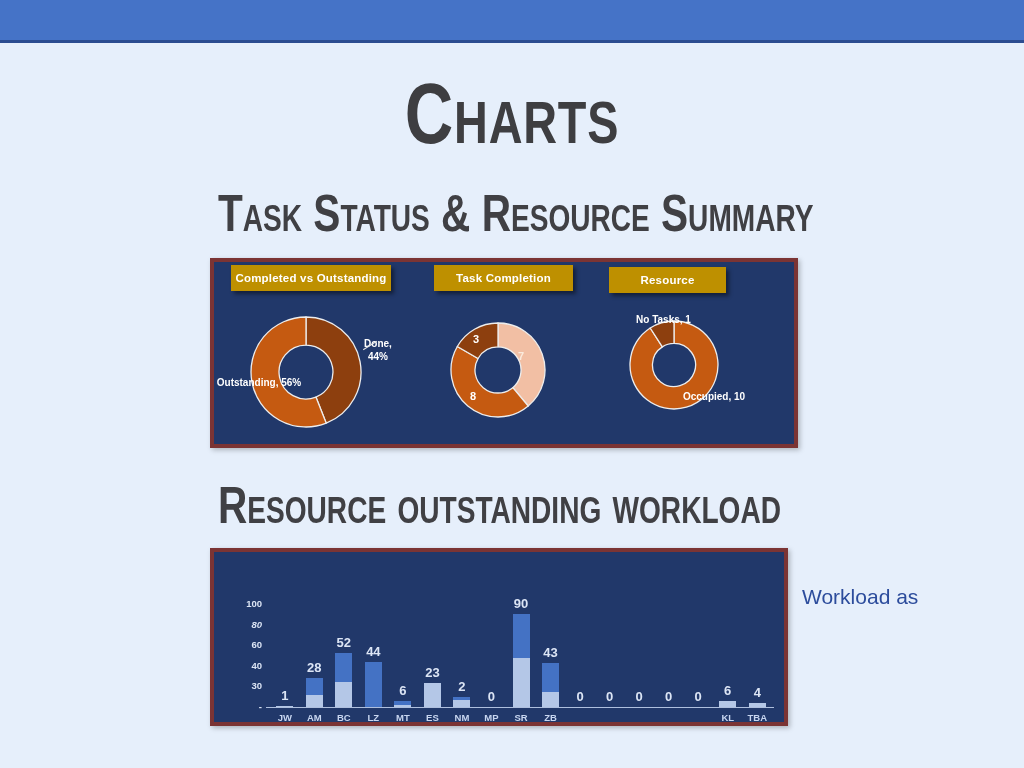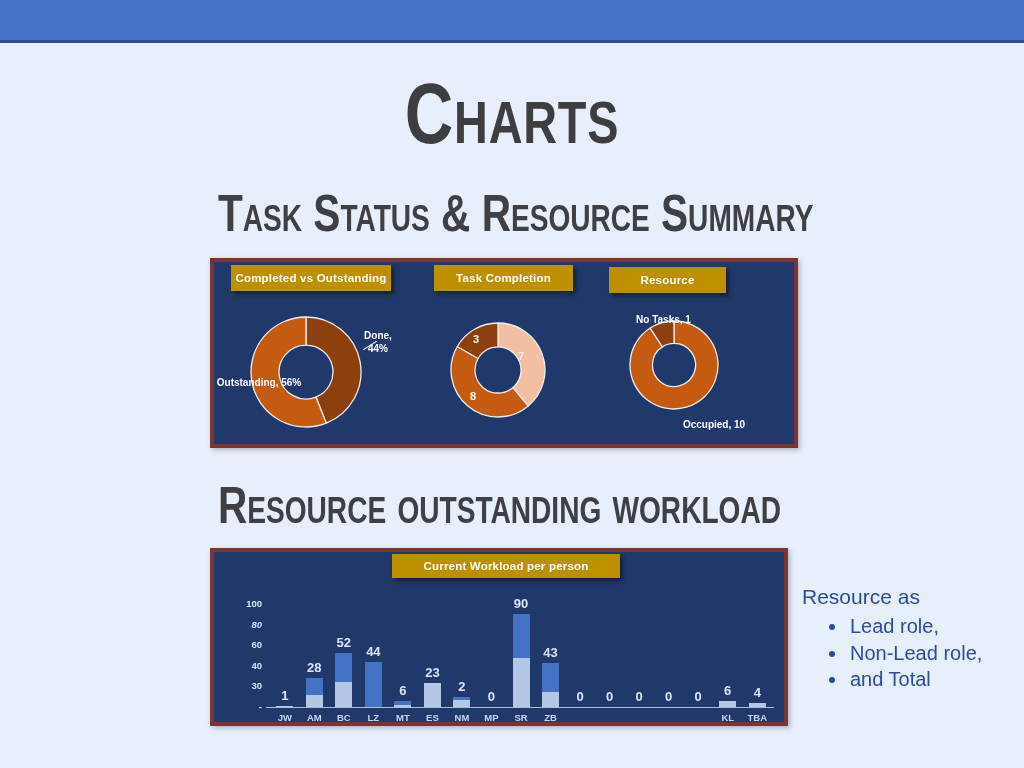--- a/index.html
+++ b/index.html
@@ -42,27 +42,27 @@
   #banner-cw{left:178px;top:2px;width:228px;height:24px;}
 
   
   .donut{position:absolute;}
   #donut-cvo{left:36px;top:54px;width:112px;height:112px;}
   #donut-tc{left:236px;top:60px;width:96px;height:96px;}
   #donut-res{left:415px;top:58px;width:90px;height:90px;}
 
   
   .dlabel{position:absolute;color:#FFFFFF;font-weight:700;font-size:10px;line-height:1.3;text-align:center;}
-  #lbl-done{left:140px;top:67px;width:48px;}
+  #lbl-done{left:140px;top:75px;width:48px;}
   #lbl-outstanding{left:2px;top:114px;width:86px;}
   #lbl-tc3{left:255px;top:70px;width:14px;font-size:11px;}
   #lbl-tc7{left:300px;top:87px;width:14px;font-size:11px;color:#FBEBDD;}
   #lbl-tc8{left:252px;top:127px;width:14px;font-size:11px;}
   #lbl-notasks{left:402px;top:51px;width:95px;text-align:center;}
-  #lbl-occupied{left:450px;top:156px;width:100px;}
+  #lbl-occupied{left:450px;top:128px;width:100px;}
   .leader{position:absolute;left:148px;top:83px;width:16px;height:1px;background:#E8E8E8;transform:rotate(-32deg);}
 
   
   #plot{position:absolute;left:56px;top:52px;width:502px;height:103px;display:flex;align-items:flex-end;}
   .col{flex:1;height:100%;position:relative;display:flex;flex-direction:column;justify-content:flex-end;align-items:center;}
   .seg{width:17px;}
   .val{position:absolute;left:0;width:100%;text-align:center;font-size:13px;font-weight:700;color:#DCE5F5;white-space:nowrap;}
   #axis-line{position:absolute;left:52px;top:155px;width:508px;height:1px;background:#AEBFDE;}
   #xlabels{position:absolute;left:56px;top:160px;width:502px;display:flex;}
   .xlab{flex:1;text-align:center;font-size:9.5px;font-weight:700;color:#C8D6F0;}
@@ -109,21 +109,20 @@
   <div class="dlabel" id="lbl-tc3">3</div>
   <div class="dlabel" id="lbl-tc7">7</div>
   <div class="dlabel" id="lbl-tc8">8</div>
   <div class="dlabel" id="lbl-notasks">No Tasks, 1</div>
   <div class="dlabel" id="lbl-occupied">Occupied, 10</div>
 </div>
 
 <div class="section-heading" id="heading-workload">Resource outstanding workload</div>
 
 <div class="panel" id="panel-workload">
-  <div class="banner" id="banner-cw">Current Workload per person</div>
   <div id="yaxis">
       <div class="ylab" style="top: -6px;">100</div>
       <div class="ylab" style="top: 14.6px; font-style: italic;">80</div>
       <div class="ylab" style="top: 35.2px;">60</div>
       <div class="ylab" style="top: 55.8px;">40</div>
       <div class="ylab" style="top: 76.4px;">30</div>
       <div class="ylab" style="top: 97px;">-</div>
     </div>
   <div id="plot">
       <div class="col">
@@ -211,19 +210,14 @@
       <div class="xlab"></div>
       <div class="xlab"></div>
       <div class="xlab"></div>
       <div class="xlab"></div>
       <div class="xlab">KL</div>
       <div class="xlab">TBA</div>
     </div>
 </div>
 
 <div id="side-note">
-  <div id="side-note-title">Resource as</div>
-  <ul>
-    <li>Lead role,</li>
-    <li>Non-Lead role,</li>
-    <li>and Total</li>
-  </ul>
+  <div id="side-note-title">Workload as</div>
 </div>
 
 </body></html>

